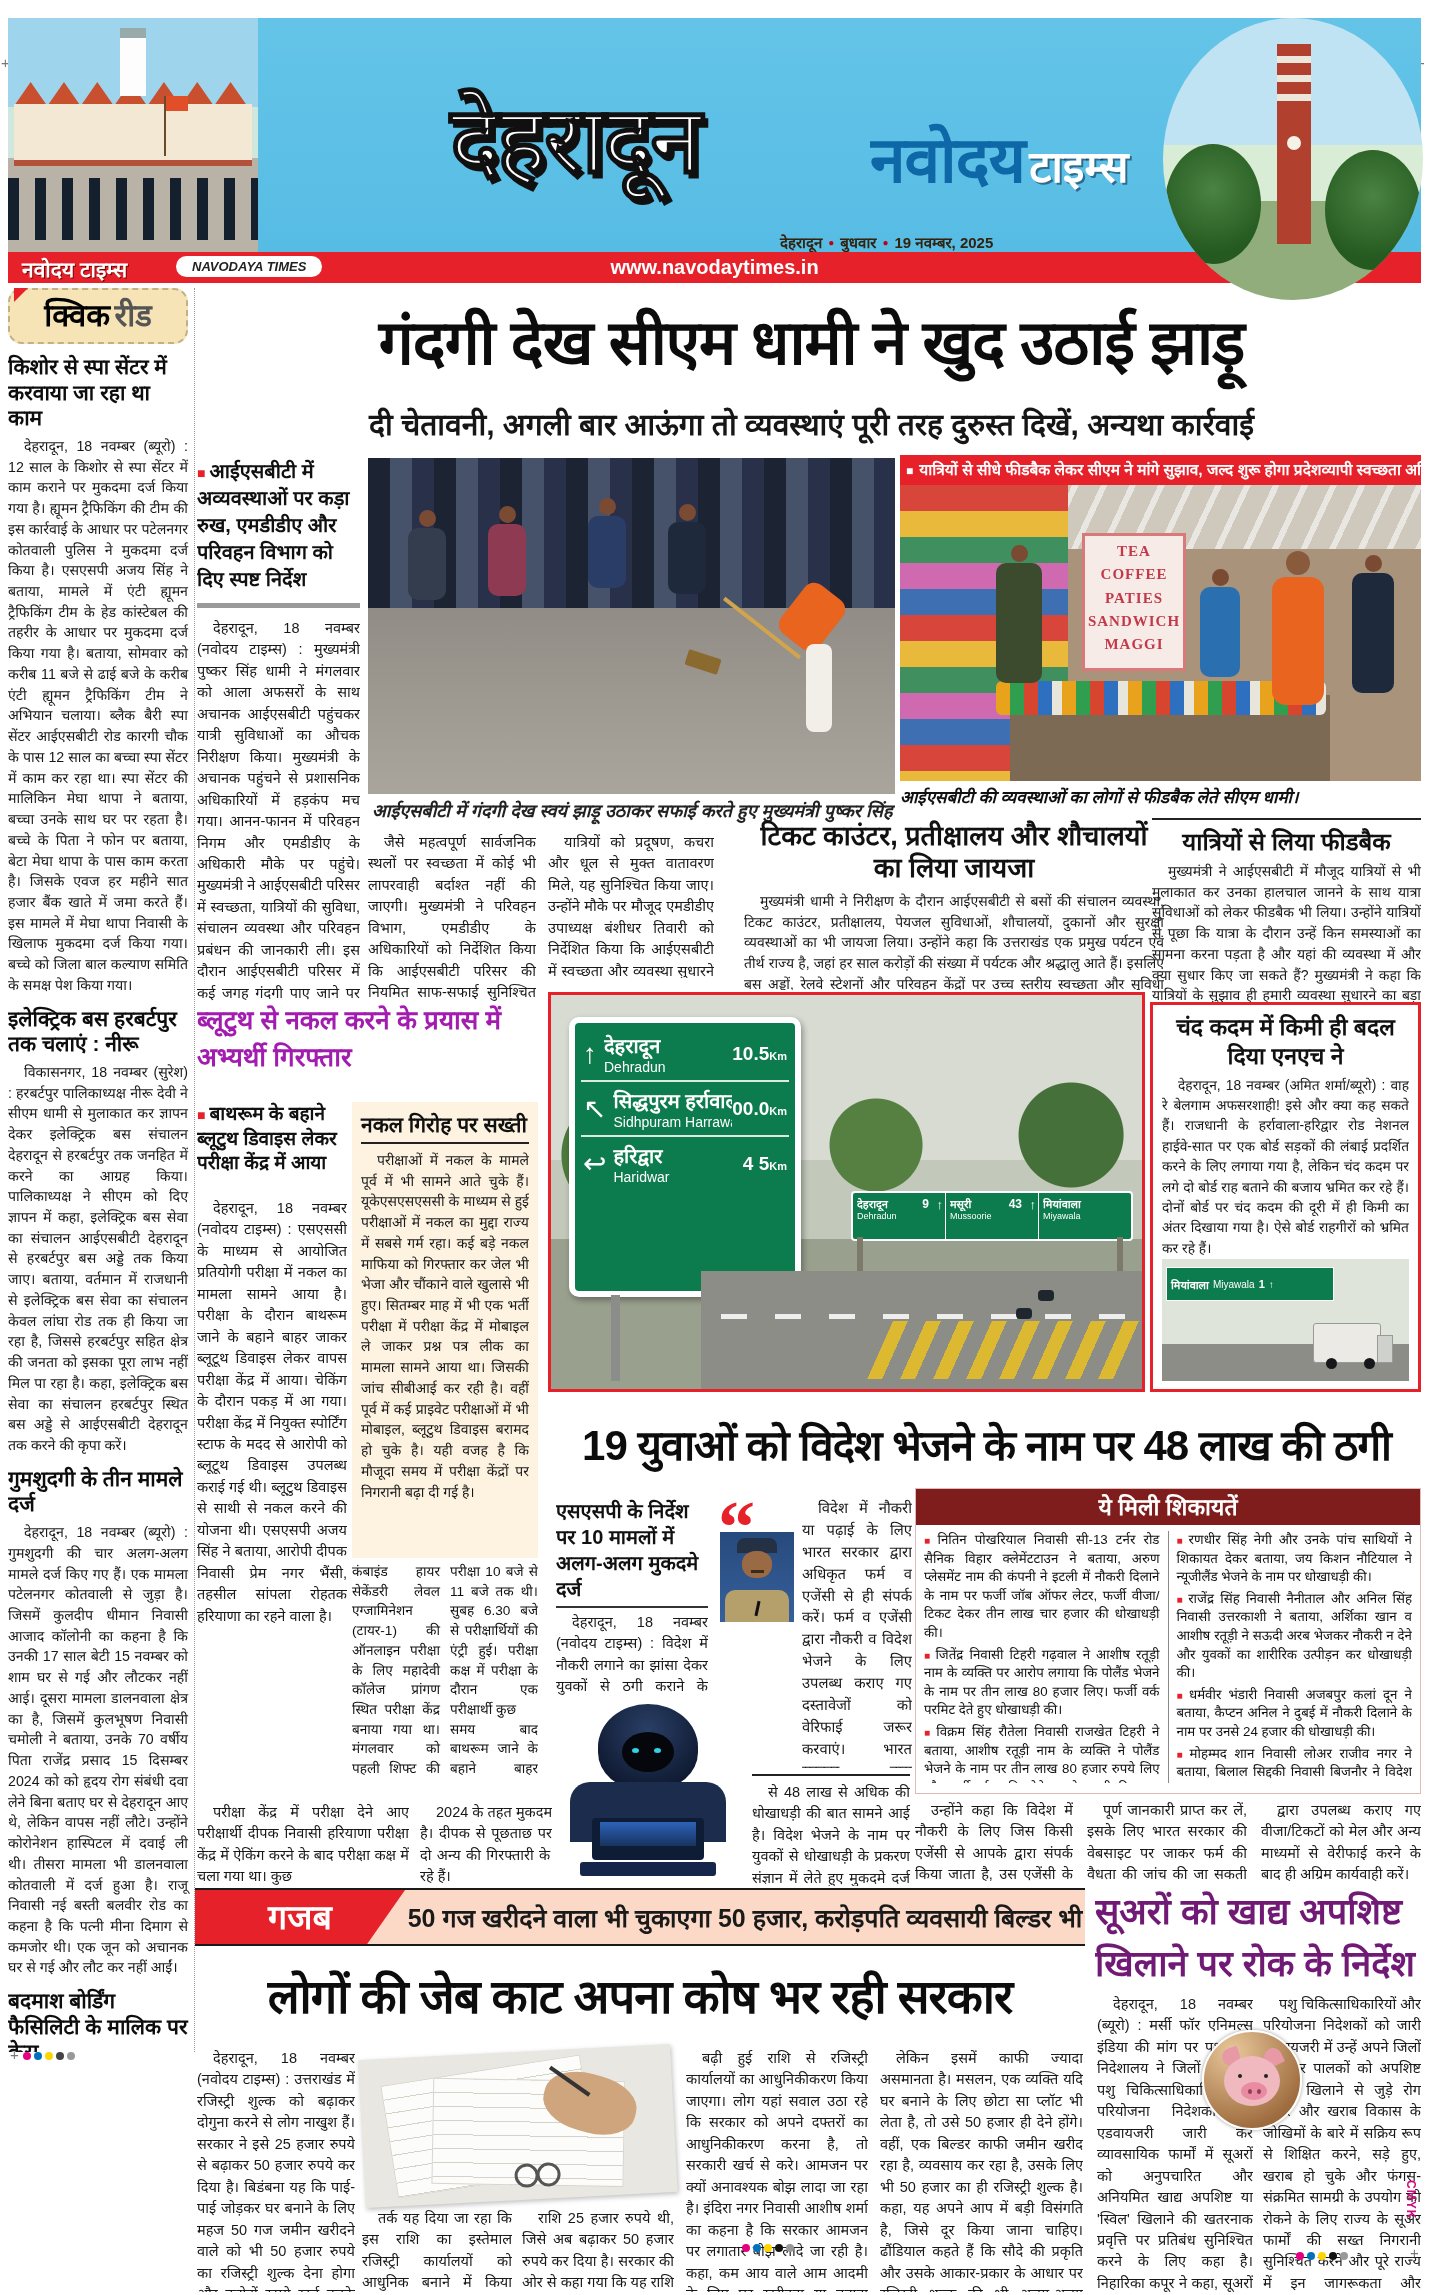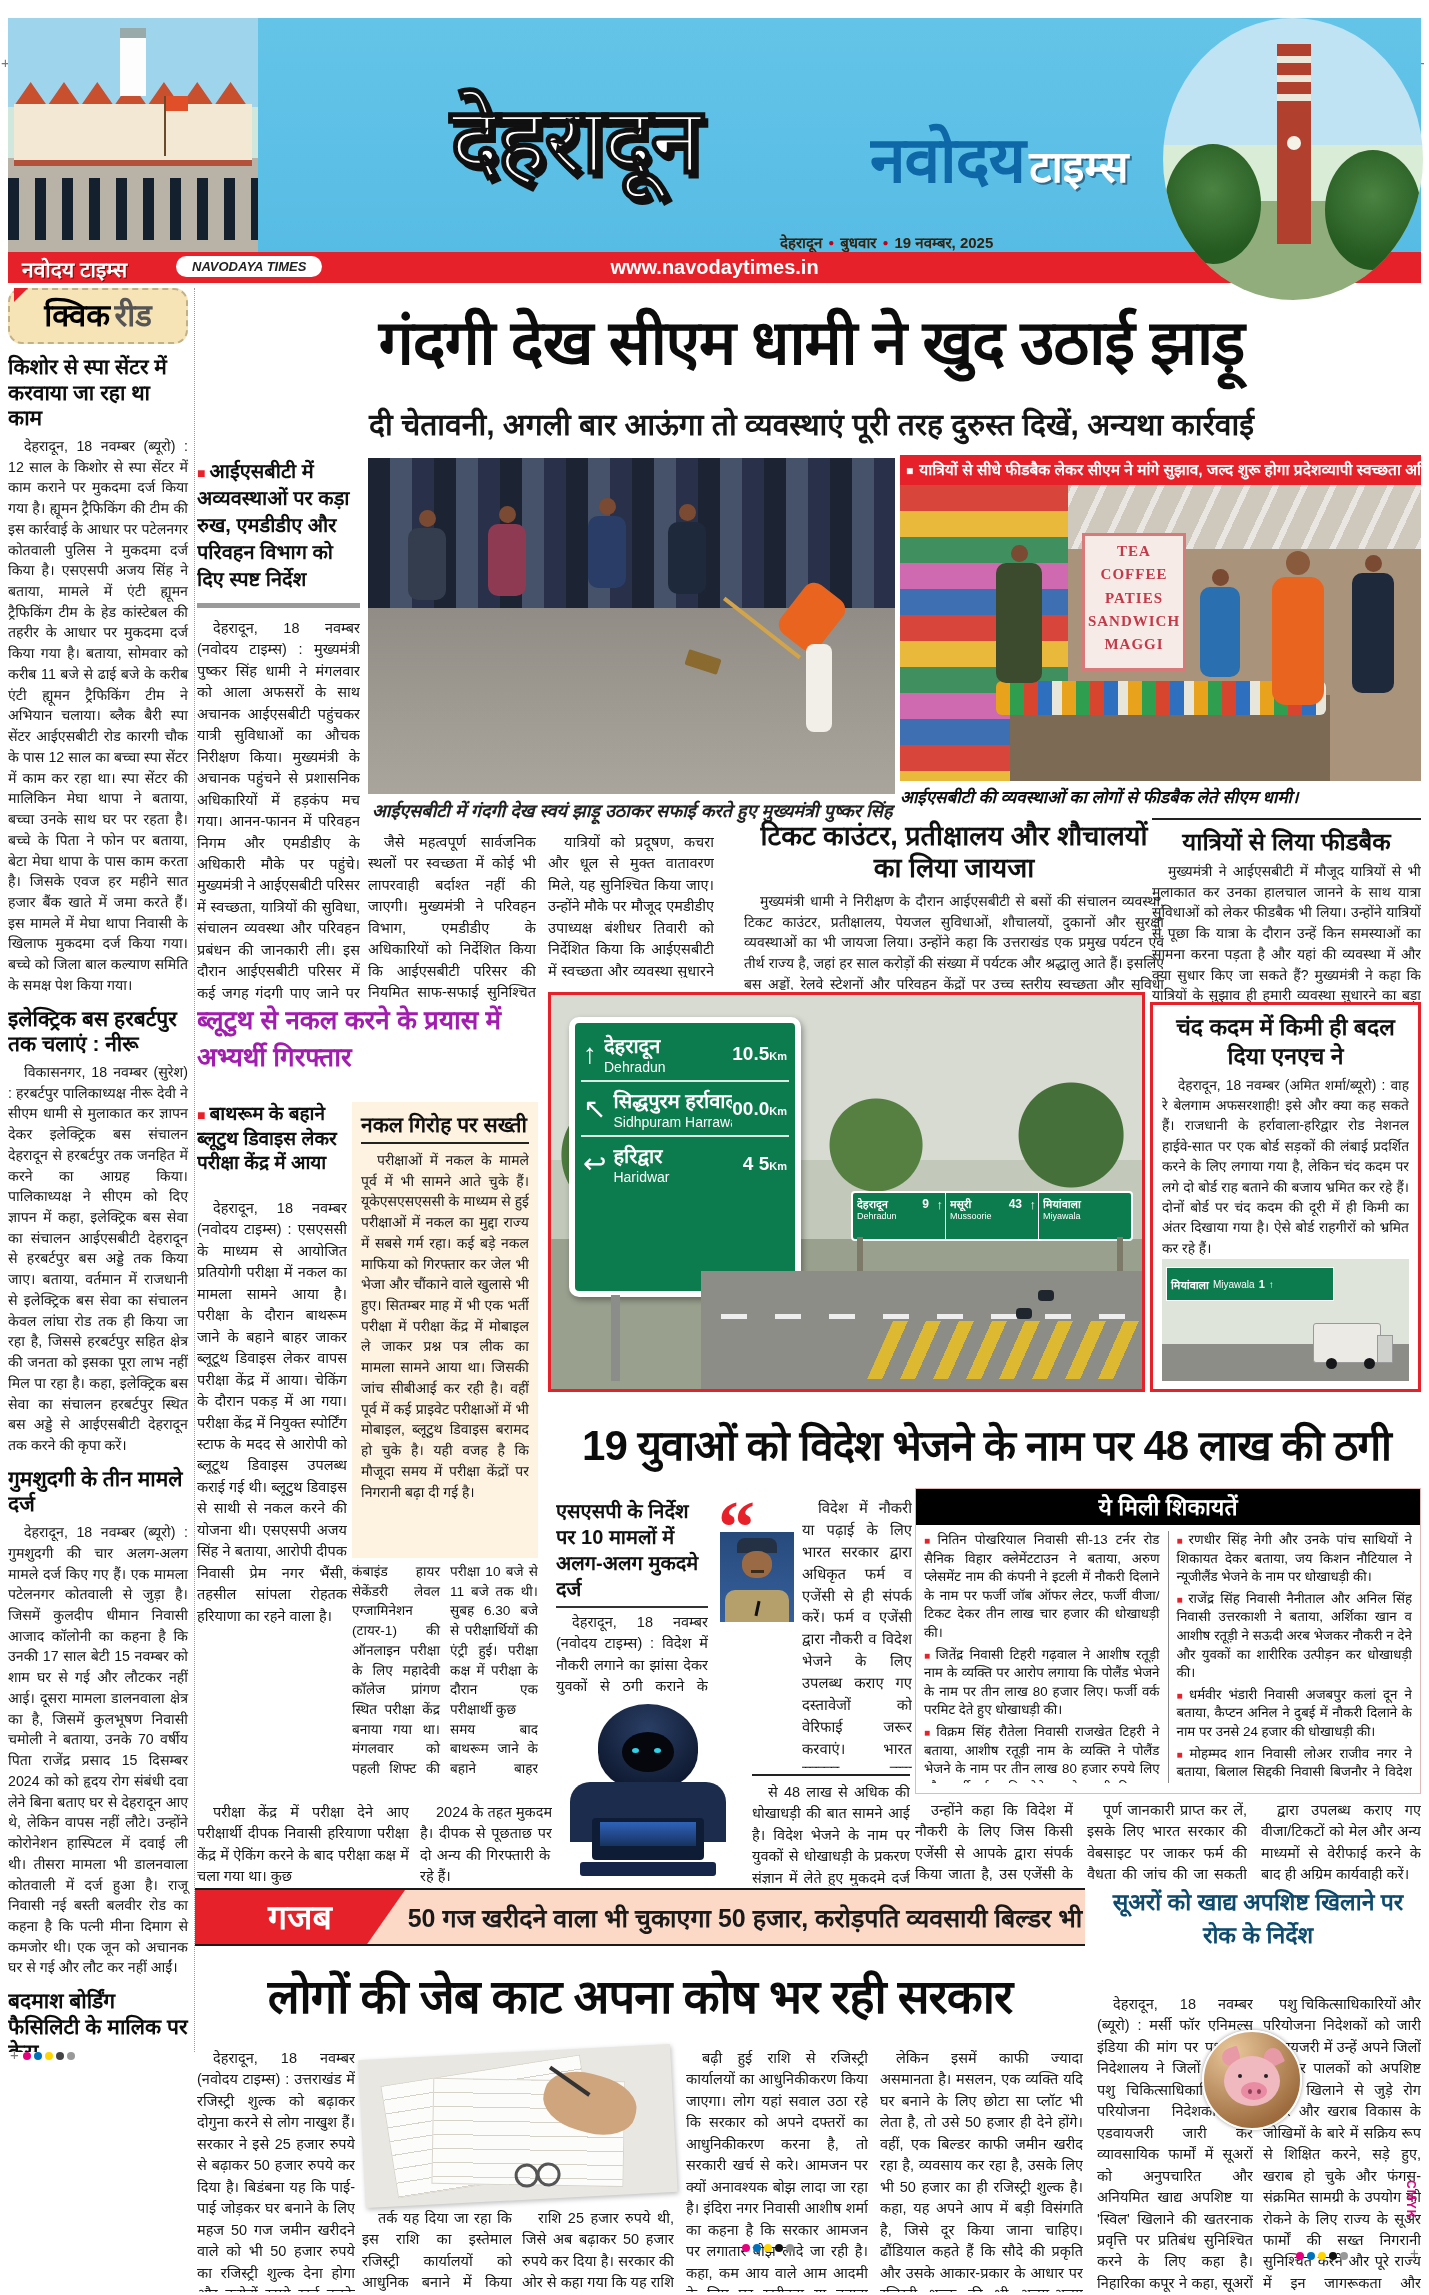--- a/index.html
+++ b/index.html
@@ -172,21 +172,21 @@
   .qmark{position:absolute;left:-2px;top:-8px;font-size:74px;font-weight:900;color:#e7212a;line-height:1;font-family:"Liberation Serif","DejaVu Serif",serif}
   .officer{float:left;width:74px;height:90px;margin:34px 8px 4px 0;position:relative;overflow:hidden;background:linear-gradient(#274a7c,#36609c)}
   .ocap{position:absolute;top:6px;left:17px;width:40px;height:15px;background:#243043;border-radius:8px 8px 0 0}
   .oface{position:absolute;top:19px;left:22px;width:30px;height:27px;background:#9a6a44;border-radius:45%}
   .omust{position:absolute;top:38px;left:31px;width:13px;height:3px;background:#3a2a1a}
   .obody{position:absolute;bottom:0;left:5px;width:64px;height:32px;background:#b5a06c;border-radius:10px 10px 0 0}
   .omic{position:absolute;bottom:6px;left:36px;width:3px;height:15px;background:#111;transform:rotate(12deg)}
   .quotecol .bt{font-size:14.8px}
   .qcont{left:752px;top:1774px;width:158px;height:112px;border-top:2px solid #222;padding-top:6px;box-sizing:border-box}
   .cbox{left:915px;top:1488px;width:506px;height:306px;border:1px solid #e0b9b9;box-sizing:border-box}
-  .cbox h4{height:36px;background:#000000;color:#fff;font-size:23px;font-weight:900;text-align:center;line-height:36px}
+  .cbox h4{height:36px;background:#7f1d1d;color:#fff;font-size:23px;font-weight:900;text-align:center;line-height:36px}
   .cbody{display:flex;padding:6px 8px;gap:8px}
   .ccol{flex:1;min-width:0;overflow:hidden;height:252px}
   .ccol+.ccol{border-left:1px solid #888;padding-left:8px}
   .ci{font-size:13.3px;line-height:1.4;text-align:justify;margin-bottom:3px}
   .csq{color:#e7212a;font-size:10px;margin-right:3px}
   .adv1{left:915px;top:1800px;width:158px;height:86px}
   .adv2{left:1087px;top:1800px;width:160px;height:86px}
   .adv3{left:1261px;top:1800px;width:160px;height:86px}
   
   .gstrip{left:195px;top:1888px;width:890px;height:58px;border-top:2px solid #1a1a1a;border-bottom:2px solid #1a1a1a;
@@ -202,21 +202,21 @@
   .paper{position:absolute;background:#fcfcfa;border:1px solid #d8d5cc;
          background-image:repeating-linear-gradient(180deg,transparent 0 13px,#d5d2c8 13px 14px)}
   .hand{position:absolute;right:36px;top:26px;width:94px;height:58px;background:#cfa57e;border-radius:45%;transform:rotate(18deg)}
   .pen{position:absolute;right:78px;top:30px;width:48px;height:4px;background:#333;transform:rotate(38deg)}
   .glassL,.glassR{position:absolute;bottom:12px;width:18px;height:18px;border:3px solid #555;border-radius:50%}
   .rc2{left:362px;top:2208px;width:150px;height:84px}
   .rc3{left:522px;top:2208px;width:152px;height:84px}
   .rc4{left:686px;top:2048px;width:182px;height:244px}
   .rc5{left:880px;top:2048px;width:203px;height:244px}
   
-  .pg-hl{left:1095px;top:1886px;width:326px;height:104px;font-size:23px;font-weight:900;text-align:center;line-height:1.45;overflow:hidden;color:#0c4a6e}
+  .pg-hl{left:1095px;top:1886px;width:326px;height:104px;font-size:36px;font-weight:900;line-height:1.45;overflow:hidden;color:#701a75}
   .pc1{left:1097px;top:1994px;width:156px;height:298px}
   .pc2{left:1263px;top:1994px;width:158px;height:298px}
   .pigph{left:1202px;top:2030px;width:96px;height:96px;border-radius:50%;z-index:2;overflow:hidden;border:2px solid #fff;
          box-shadow:0 0 4px rgba(0,0,0,.4);background:radial-gradient(circle at 30% 20%,#e8c79a,#9c6a3c 78%)}
   .phead{position:absolute;left:20px;top:24px;width:56px;height:50px;background:#f0b9c0;border-radius:50%}
   .pear{position:absolute;width:18px;height:18px;background:#e79aa6;border-radius:60% 10% 60% 60%}
   .psnout{position:absolute;left:37px;top:50px;width:26px;height:18px;background:#e98ba2;border-radius:50%}
   .pnos{position:absolute;top:57px;width:4px;height:5px;border-radius:50%;background:#8f3f55}
   .peye{position:absolute;top:42px;width:4px;height:4px;border-radius:50%;background:#222}
   

